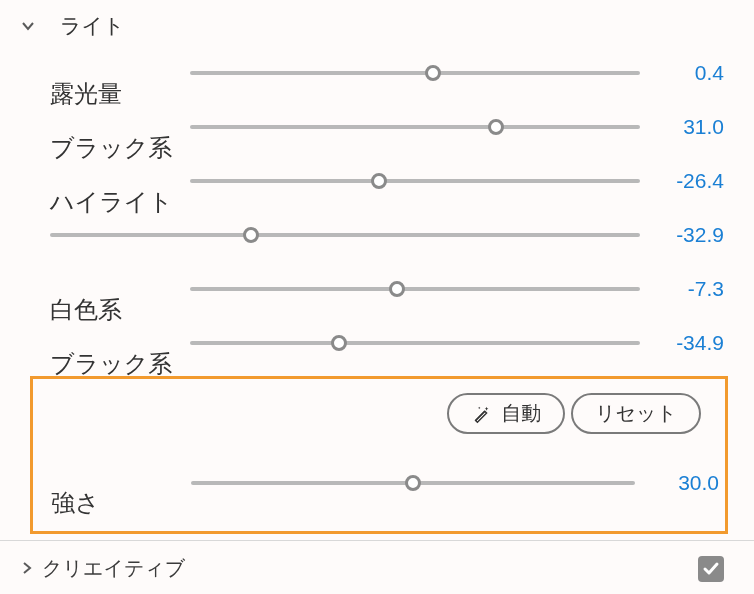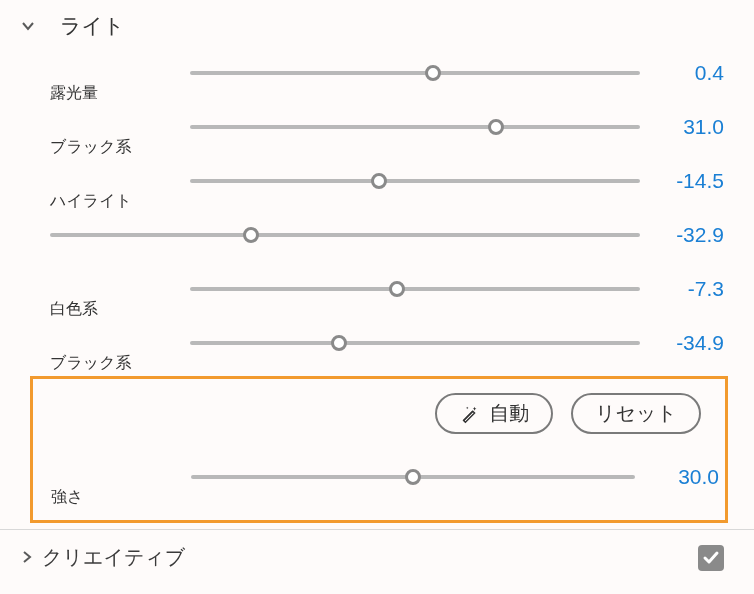--- a/index.html
+++ b/index.html
@@ -29,21 +29,21 @@
   .section-header .title { font-size: 21px; color: #333; }
   .sliders { padding-left: 50px; padding-right: 30px; }
   .slider-row {
     display: flex;
     align-items: center;
     height: 54px;
     gap: 12px;
   }
   .slider-label {
     width: 128px;
-    font-size: 16px;
+    font-size: 24px;
     color: #333;
     white-space: nowrap;
     margin-top: 41px;
   }
   .slider-track-wrap {
     flex: 1;
     position: relative;
     height: 18px;
     display: flex;
     align-items: center;
@@ -73,21 +73,21 @@
     white-space: nowrap;
   }
   .highlight-box {
     margin: 6px 26px 6px 30px;
     border: 3px solid #f29a2e;
     padding: 14px 6px 12px 18px;
   }
   .btn-row {
     display: flex;
     justify-content: flex-end;
-    gap: 18px;
+    gap: 6px;
     padding-right: 18px;
     padding-bottom: 10px;
   }
   .pill-btn {
     border: 2px solid #7a7a7a;
     border-radius: 22px;
     padding: 5px 22px;
     font-size: 20px;
     color: #333;
     background: transparent;
@@ -157,21 +157,21 @@
           <div class="slider-thumb" style="left: 68%;"></div>
         </div>
         <div class="slider-value">31.0</div>
       </div>
       <div class="slider-row">
         <div class="slider-label">ハイライト</div>
         <div class="slider-track-wrap">
           <div class="slider-track"></div>
           <div class="slider-thumb" style="left: 42%;"></div>
         </div>
-        <div class="slider-value">-14.5</div>
+        <div class="slider-value">-26.4</div>
       </div>
       <div class="slider-row">
         <div class="slider-track-wrap">
           <div class="slider-track"></div>
           <div class="slider-thumb" style="left: 34%;"></div>
         </div>
         <div class="slider-value">-32.9</div>
       </div>
       <div class="slider-row">
         <div class="slider-label">白色系</div>

